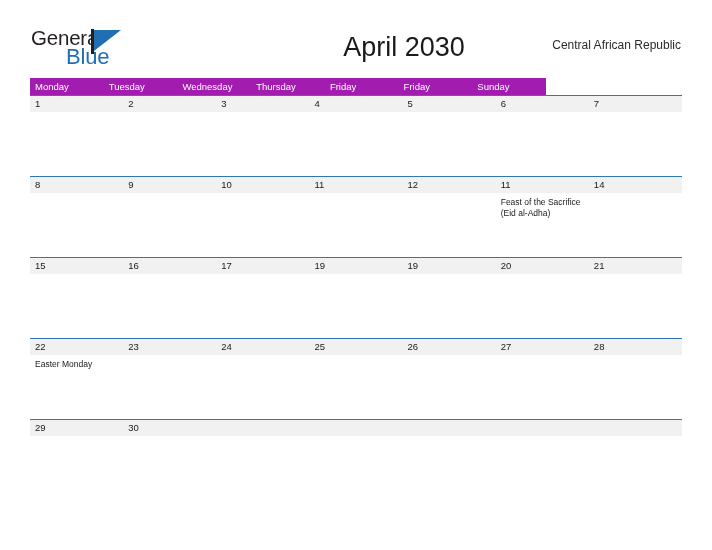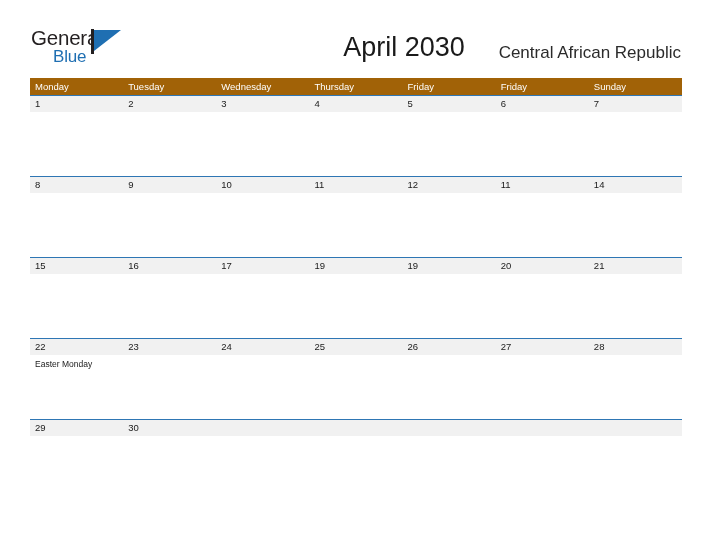--- a/index.html
+++ b/index.html
@@ -43,23 +43,23 @@
     left: 0;
     top: 0;
     font-size: 20.5px;
     line-height: 20px;
     letter-spacing: -0.2px;
     color: #231f20;
     font-family: "Liberation Sans", sans-serif;
   }
   .logo-blue {
     position: absolute;
-    left: 22px;
+    left: 35px;
     top: 19px;
-    font-size: 17px;
+    font-size: 22px;
     line-height: 20px;
     letter-spacing: -0.2px;
     color: #1F6FB2;
     font-family: "Liberation Sans", sans-serif;
   }
   .logo-bar {
     position: absolute;
     left: 60px;
     top: 1px;
     width: 2.5px;
@@ -87,41 +87,41 @@
     color: #1a1a1a;
     font-family: "Liberation Sans", sans-serif;
     font-weight: normal;
     margin: 0;
     padding-left: 48px;
   }
 
   .region {
     position: absolute;
     right: 31px;
-    top: 44px;
-    font-size: 17px;
+    top: 36px;
+    font-size: 12px;
     line-height: 18px;
     color: #2b2b2b;
     text-align: center;
     white-space: nowrap;
   }
 
   
   .calendar {
     position: absolute;
     left: 30px;
     top: 78px;
     width: 652px;
   }
 
   .dow-row {
     display: flex;
-    width: 652px;
+    width: 516px;
     height: 17px;
-    background: #a16207;
+    background: #a21caf;
   }
   .dow-cell {
     flex: 1 1 0;
     min-width: 0;
     color: #ffffff;
     font-size: 9.5px;
     line-height: 17px;
     padding-left: 5px;
     box-sizing: border-box;
     white-space: nowrap;
@@ -239,20 +239,21 @@
         <div class="date-cell">12</div>
         <div class="date-cell">11</div>
         <div class="date-cell">14</div>
       </div>
       <div class="week-events">
         <div class="event-cell"></div>
         <div class="event-cell"></div>
         <div class="event-cell"></div>
         <div class="event-cell"></div>
         <div class="event-cell"></div>
+        <div class="event-cell">Feast of the Sacrifice (Eid al-Adha)</div>
         <div class="event-cell"></div>
       </div>
     </div>
 
     <div class="week">
       <div class="week-dates">
         <div class="date-cell">15</div>
         <div class="date-cell">16</div>
         <div class="date-cell">17</div>
         <div class="date-cell">19</div>

